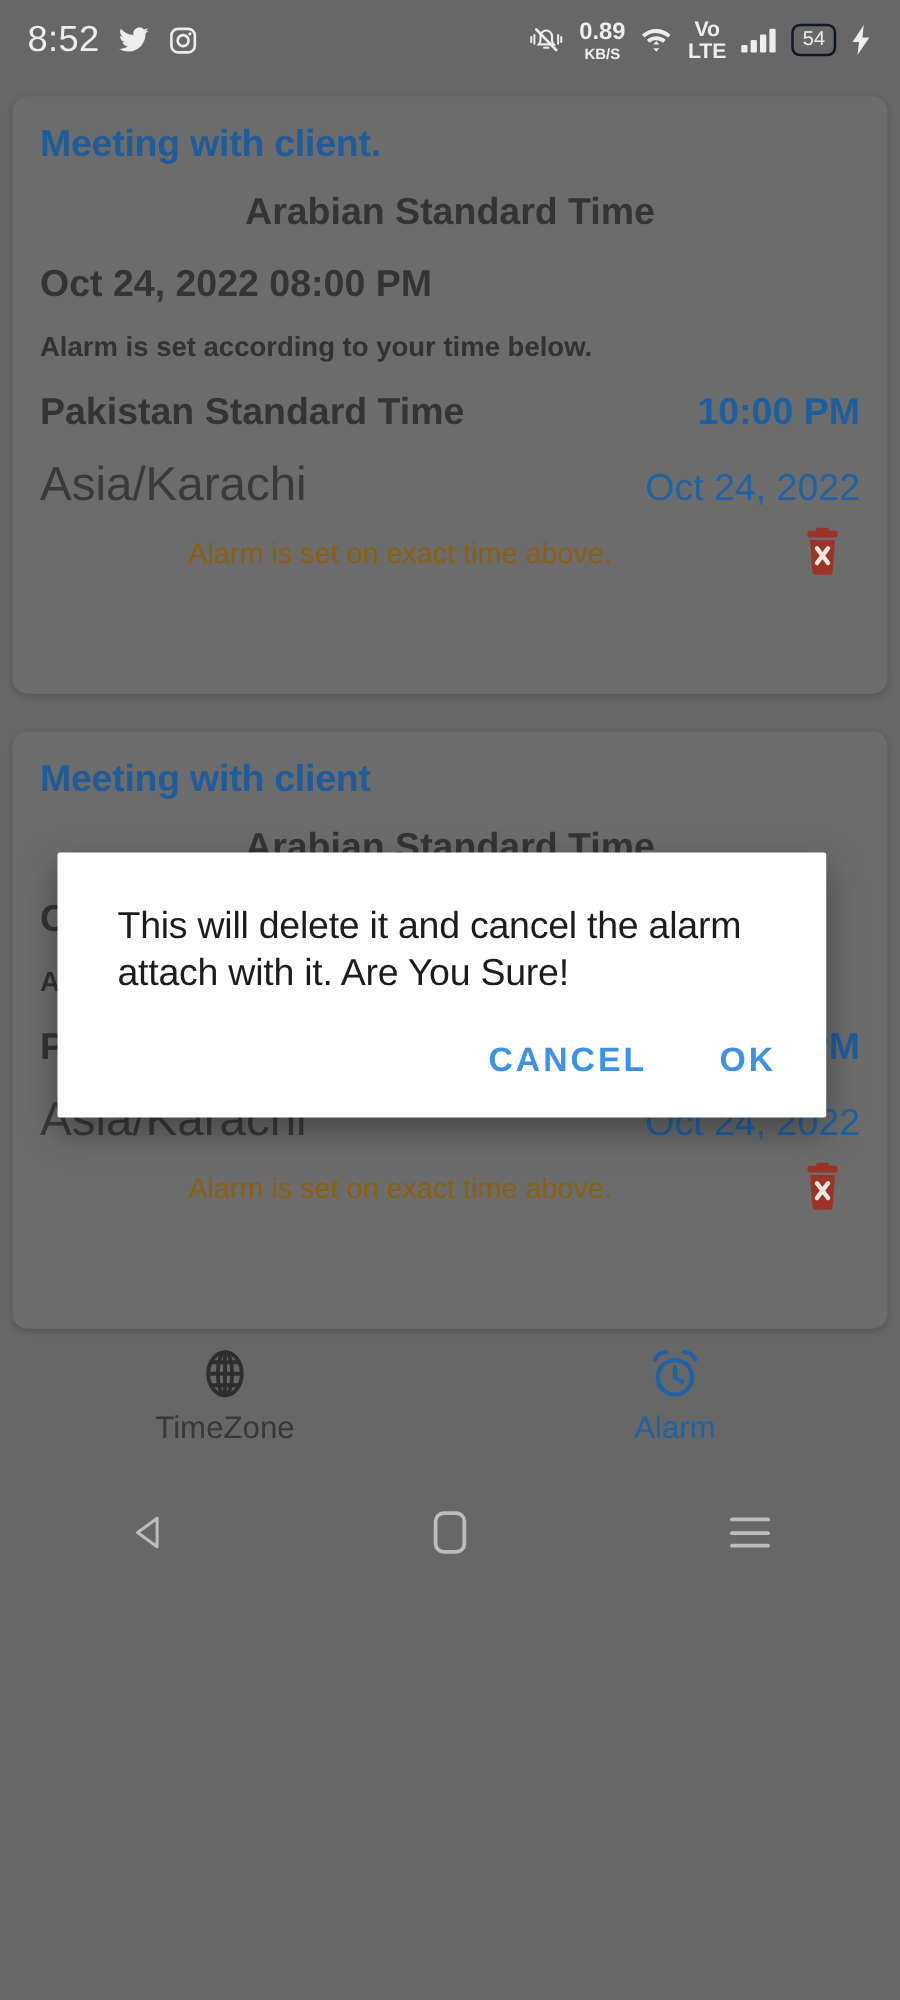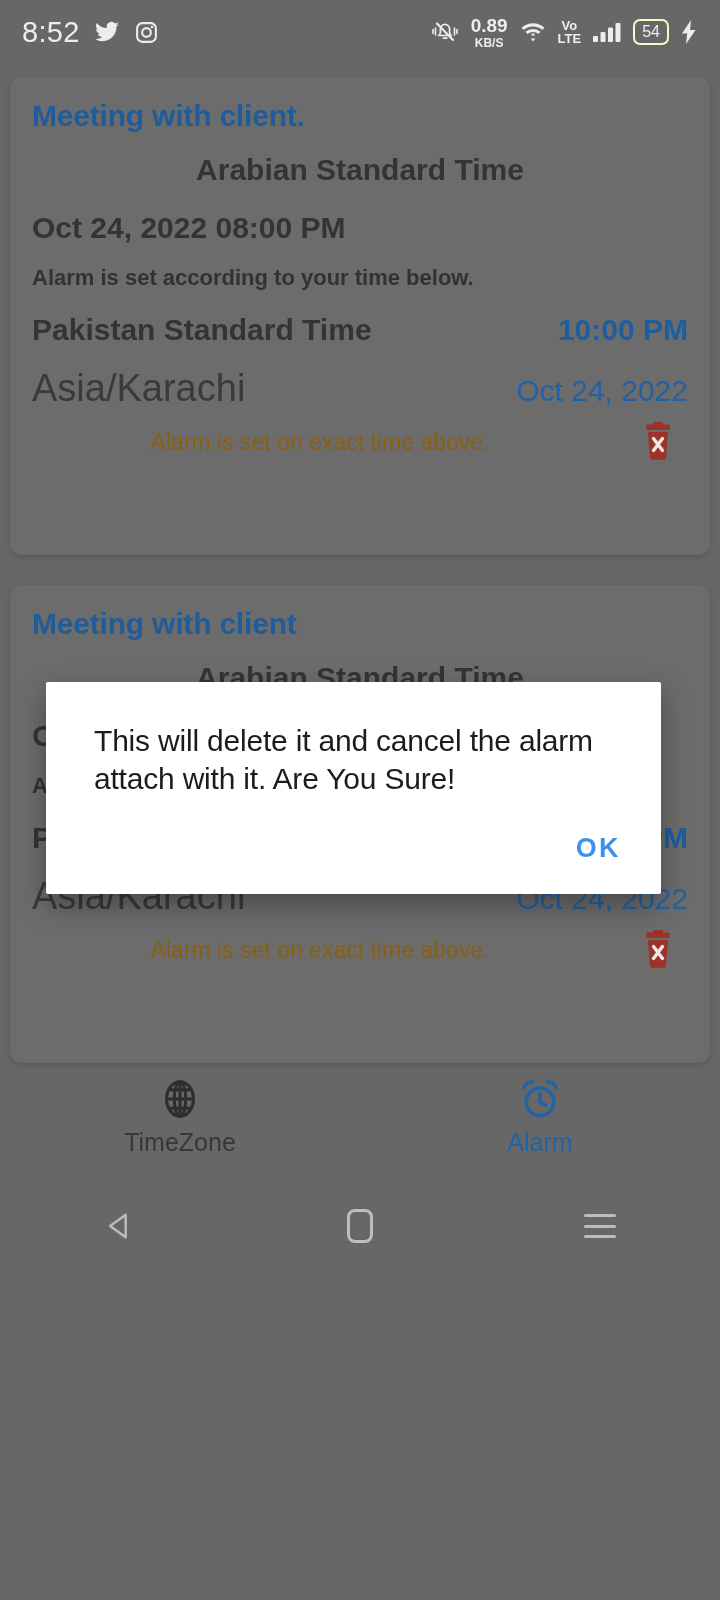--- a/index.html
+++ b/index.html
@@ -61,26 +61,26 @@
     line-height: 1;
     color: #ededed;
   }
   #net-speed .spd-num { font-size: 19px; font-weight: bold; }
   #net-speed .spd-unit { font-size: 12px; font-weight: bold; margin-top: 2px; }
   #volte-icon {
     display: flex;
     flex-direction: column;
     align-items: center;
     line-height: 1;
-    font-size: 13px;
+    font-size: 17px;
     font-weight: bold;
     color: #ededed;
   }
   #battery-chip {
-    border: 2px solid #fef9c3;
+    border: 2px solid #0f172a;
     border-radius: 7px;
     padding: 1px 7px;
     font-size: 16px;
     color: #ededed;
     line-height: 1.25;
   }
 
   
   .alarm-card {
     position: absolute;
@@ -427,17 +427,18 @@
           <span></span>
           <span></span>
           <span></span>
         </span>
     </div>
   </div>
 
   <div id="dialog">
     <div id="dialog-message">This will delete it and cancel the alarm attach with it. Are You Sure!</div>
     <div id="dialog-actions">
+      <button class="dialog-btn">CANCEL</button>
       <button class="dialog-btn">OK</button>
     </div>
   </div>
 
 </div>
 
 </body></html>

